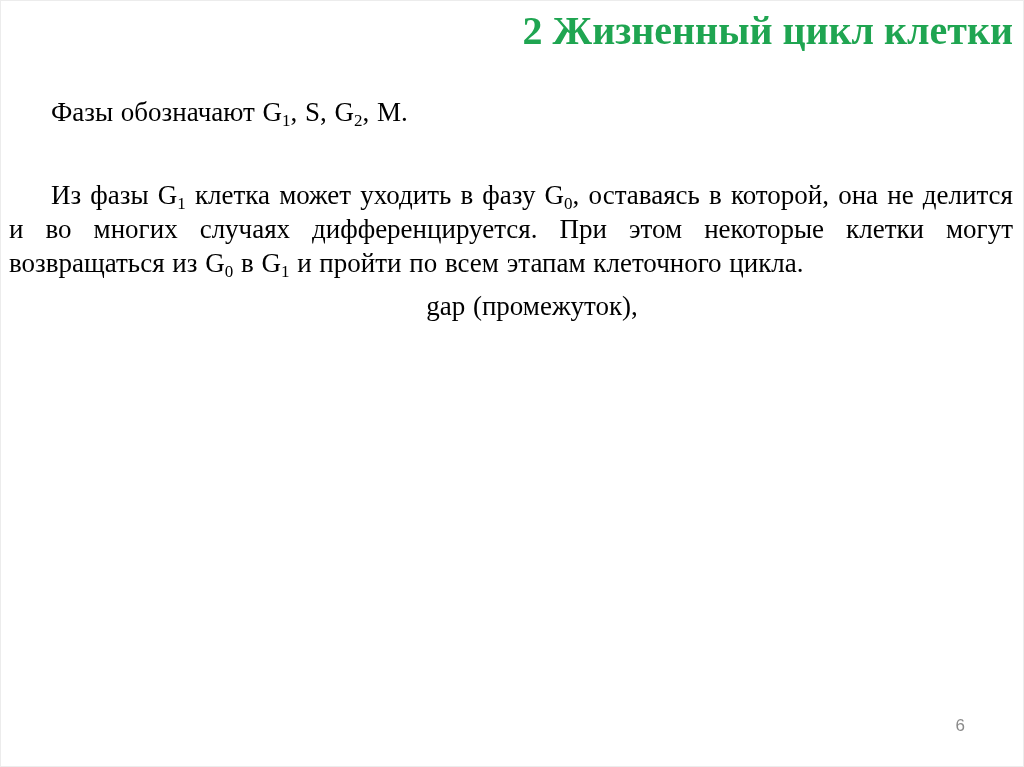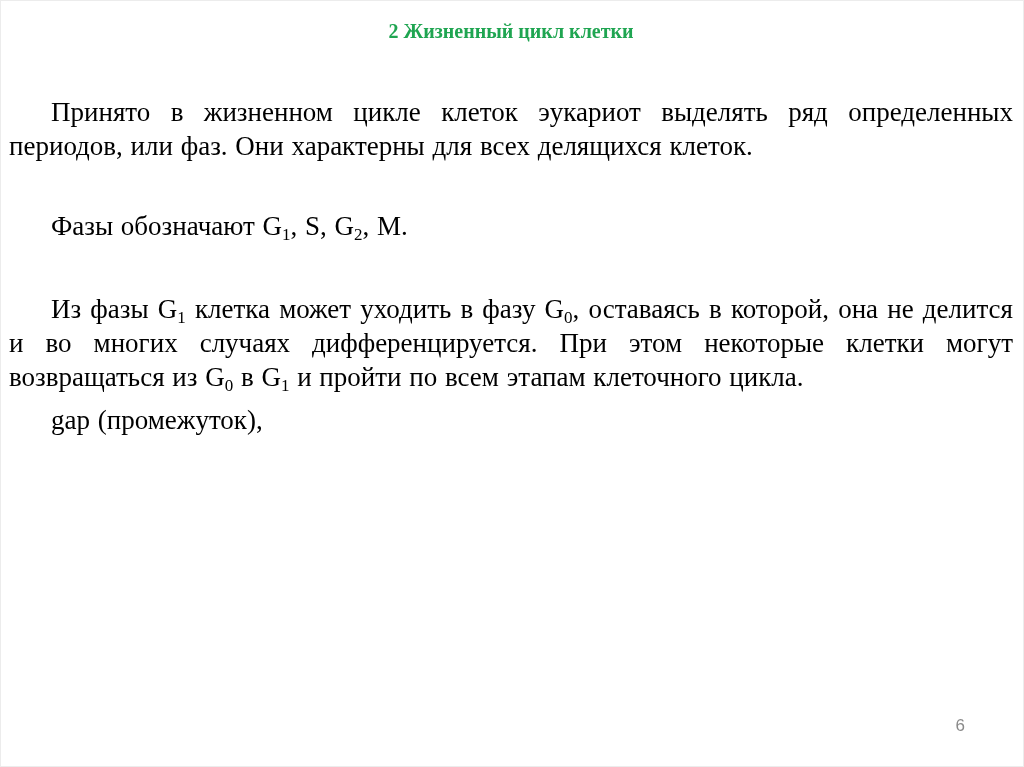--- a/index.html
+++ b/index.html
@@ -16,39 +16,39 @@
     border: 1px solid #ececec;
     font-family: "Liberation Serif", "DejaVu Serif", serif;
     color: #000000;
     overflow: hidden;
   }
   .content {
     padding: 6px 10px 0 8px;
   }
   .slide-title {
     margin: 6px 0 16px 0;
-    text-align: center;
+    text-align: right;
     font-weight: bold;
-    font-size: 20px;
+    font-size: 40px;
     line-height: 36px;
   }
   p.para {
     margin: 0;
     font-size: 27px;
     line-height: 34px;
     text-indent: 42px;
     word-spacing: 1px;
   }
   p.justify {
     text-align: justify;
   }
   p.mt-lg  { margin-top: 46px; }
   p.mt-lg2 { margin-top: 49px; }
   p.mt-lg3 { margin-top: 50px; }
-  p.mt-sm  { margin-top: 9px; }
+  p.mt-sm  { margin-top: 9px; text-align: center; }
   p.mt-xs  { margin-top: 5px; }
   p.para sub {
     font-size: 17px;
     line-height: 0;
     vertical-align: -5px;
   }
   .page-number {
     position: absolute;
     right: 58px;
     bottom: 30px;
@@ -58,21 +58,20 @@
   }
 </style>
 </head>
 <body>
 
 <div class="slide">
   <div class="content">
 
     <h1 class="slide-title" style="color: rgb(31, 165, 81);">2 Жизненный цикл клетки</h1>
 
-    <p class="para justify mt-lg">Принято в жизненном цикле клеток эукариот выделять ряд определенных периодов, или фаз. Они характерны для всех делящихся клеток.</p>
 
     <p class="para mt-lg">Фазы обозначают G<sub>1</sub>, S, G<sub>2</sub>, M.</p>
 
     <p class="para justify mt-lg2">Из фазы G<sub>1</sub> клетка может уходить в фазу G<sub>0</sub>, оставаясь в которой, она не делится и во многих случаях дифференцируется. При этом некоторые клетки могут возвращаться из G<sub>0</sub> в G<sub>1</sub> и пройти по всем этапам клеточного цикла.</p>
 
 
     <p class="para mt-sm">gap (промежуток),</p>
 
 
 

